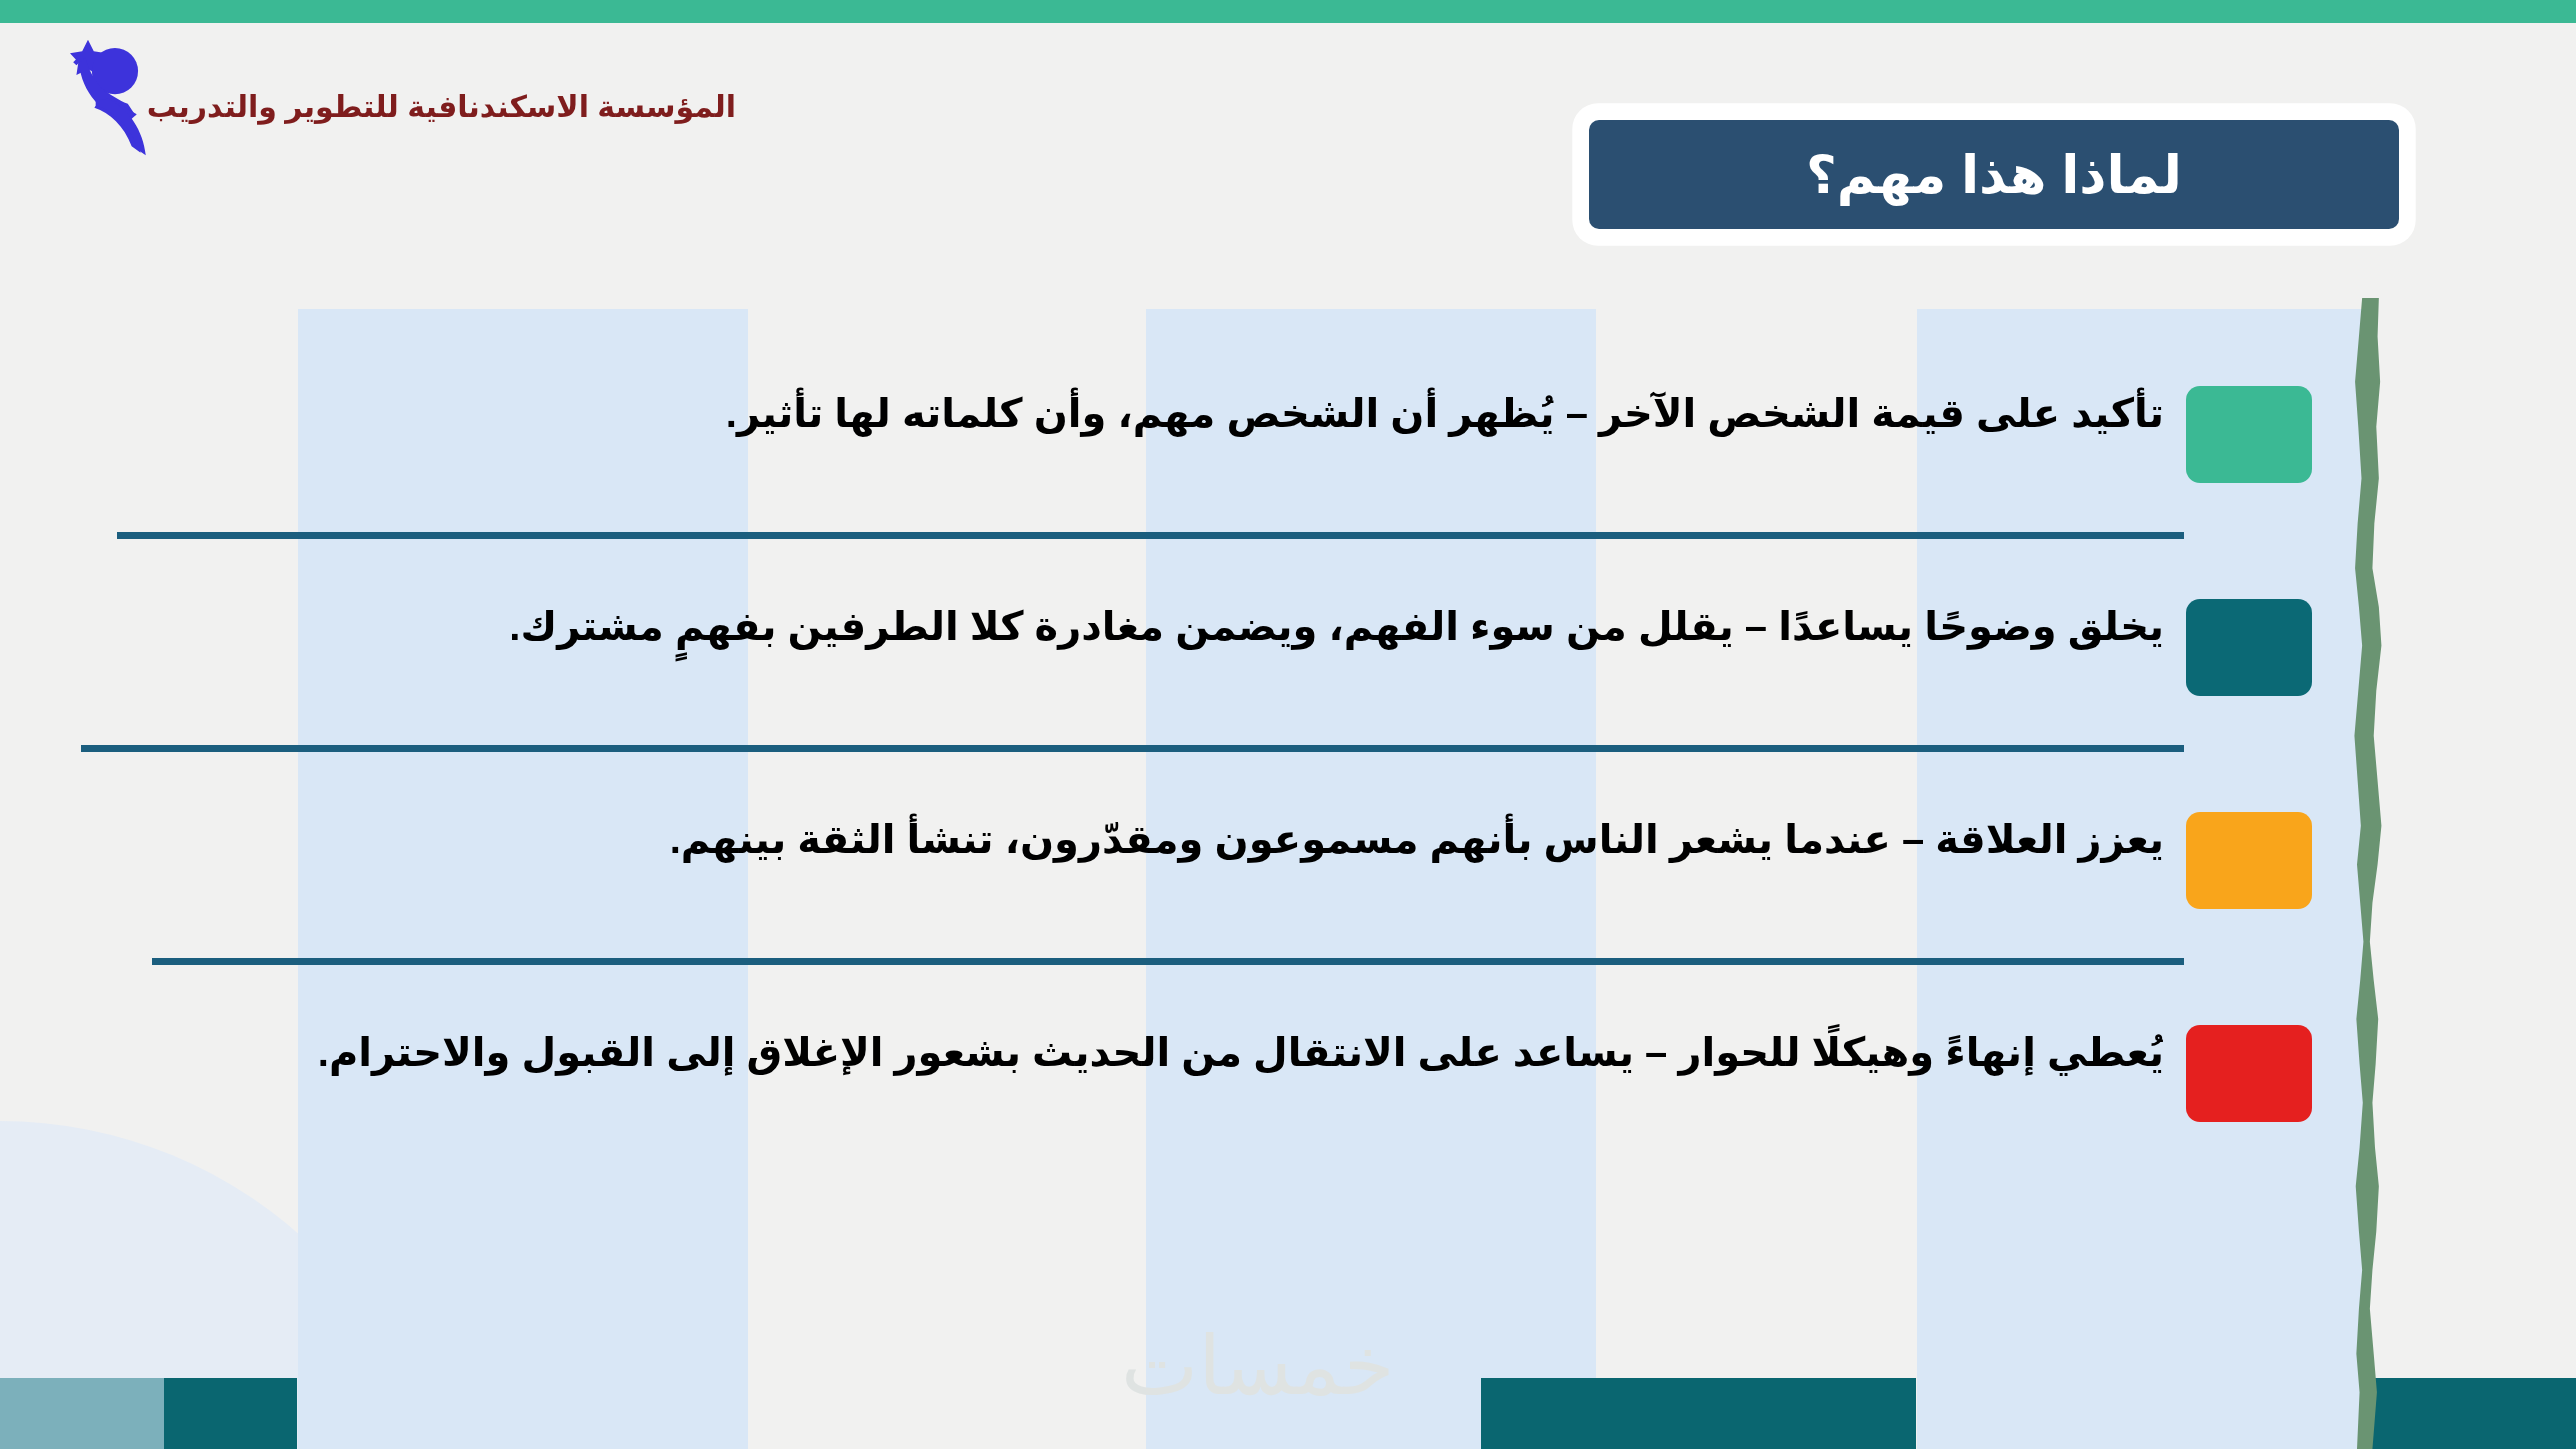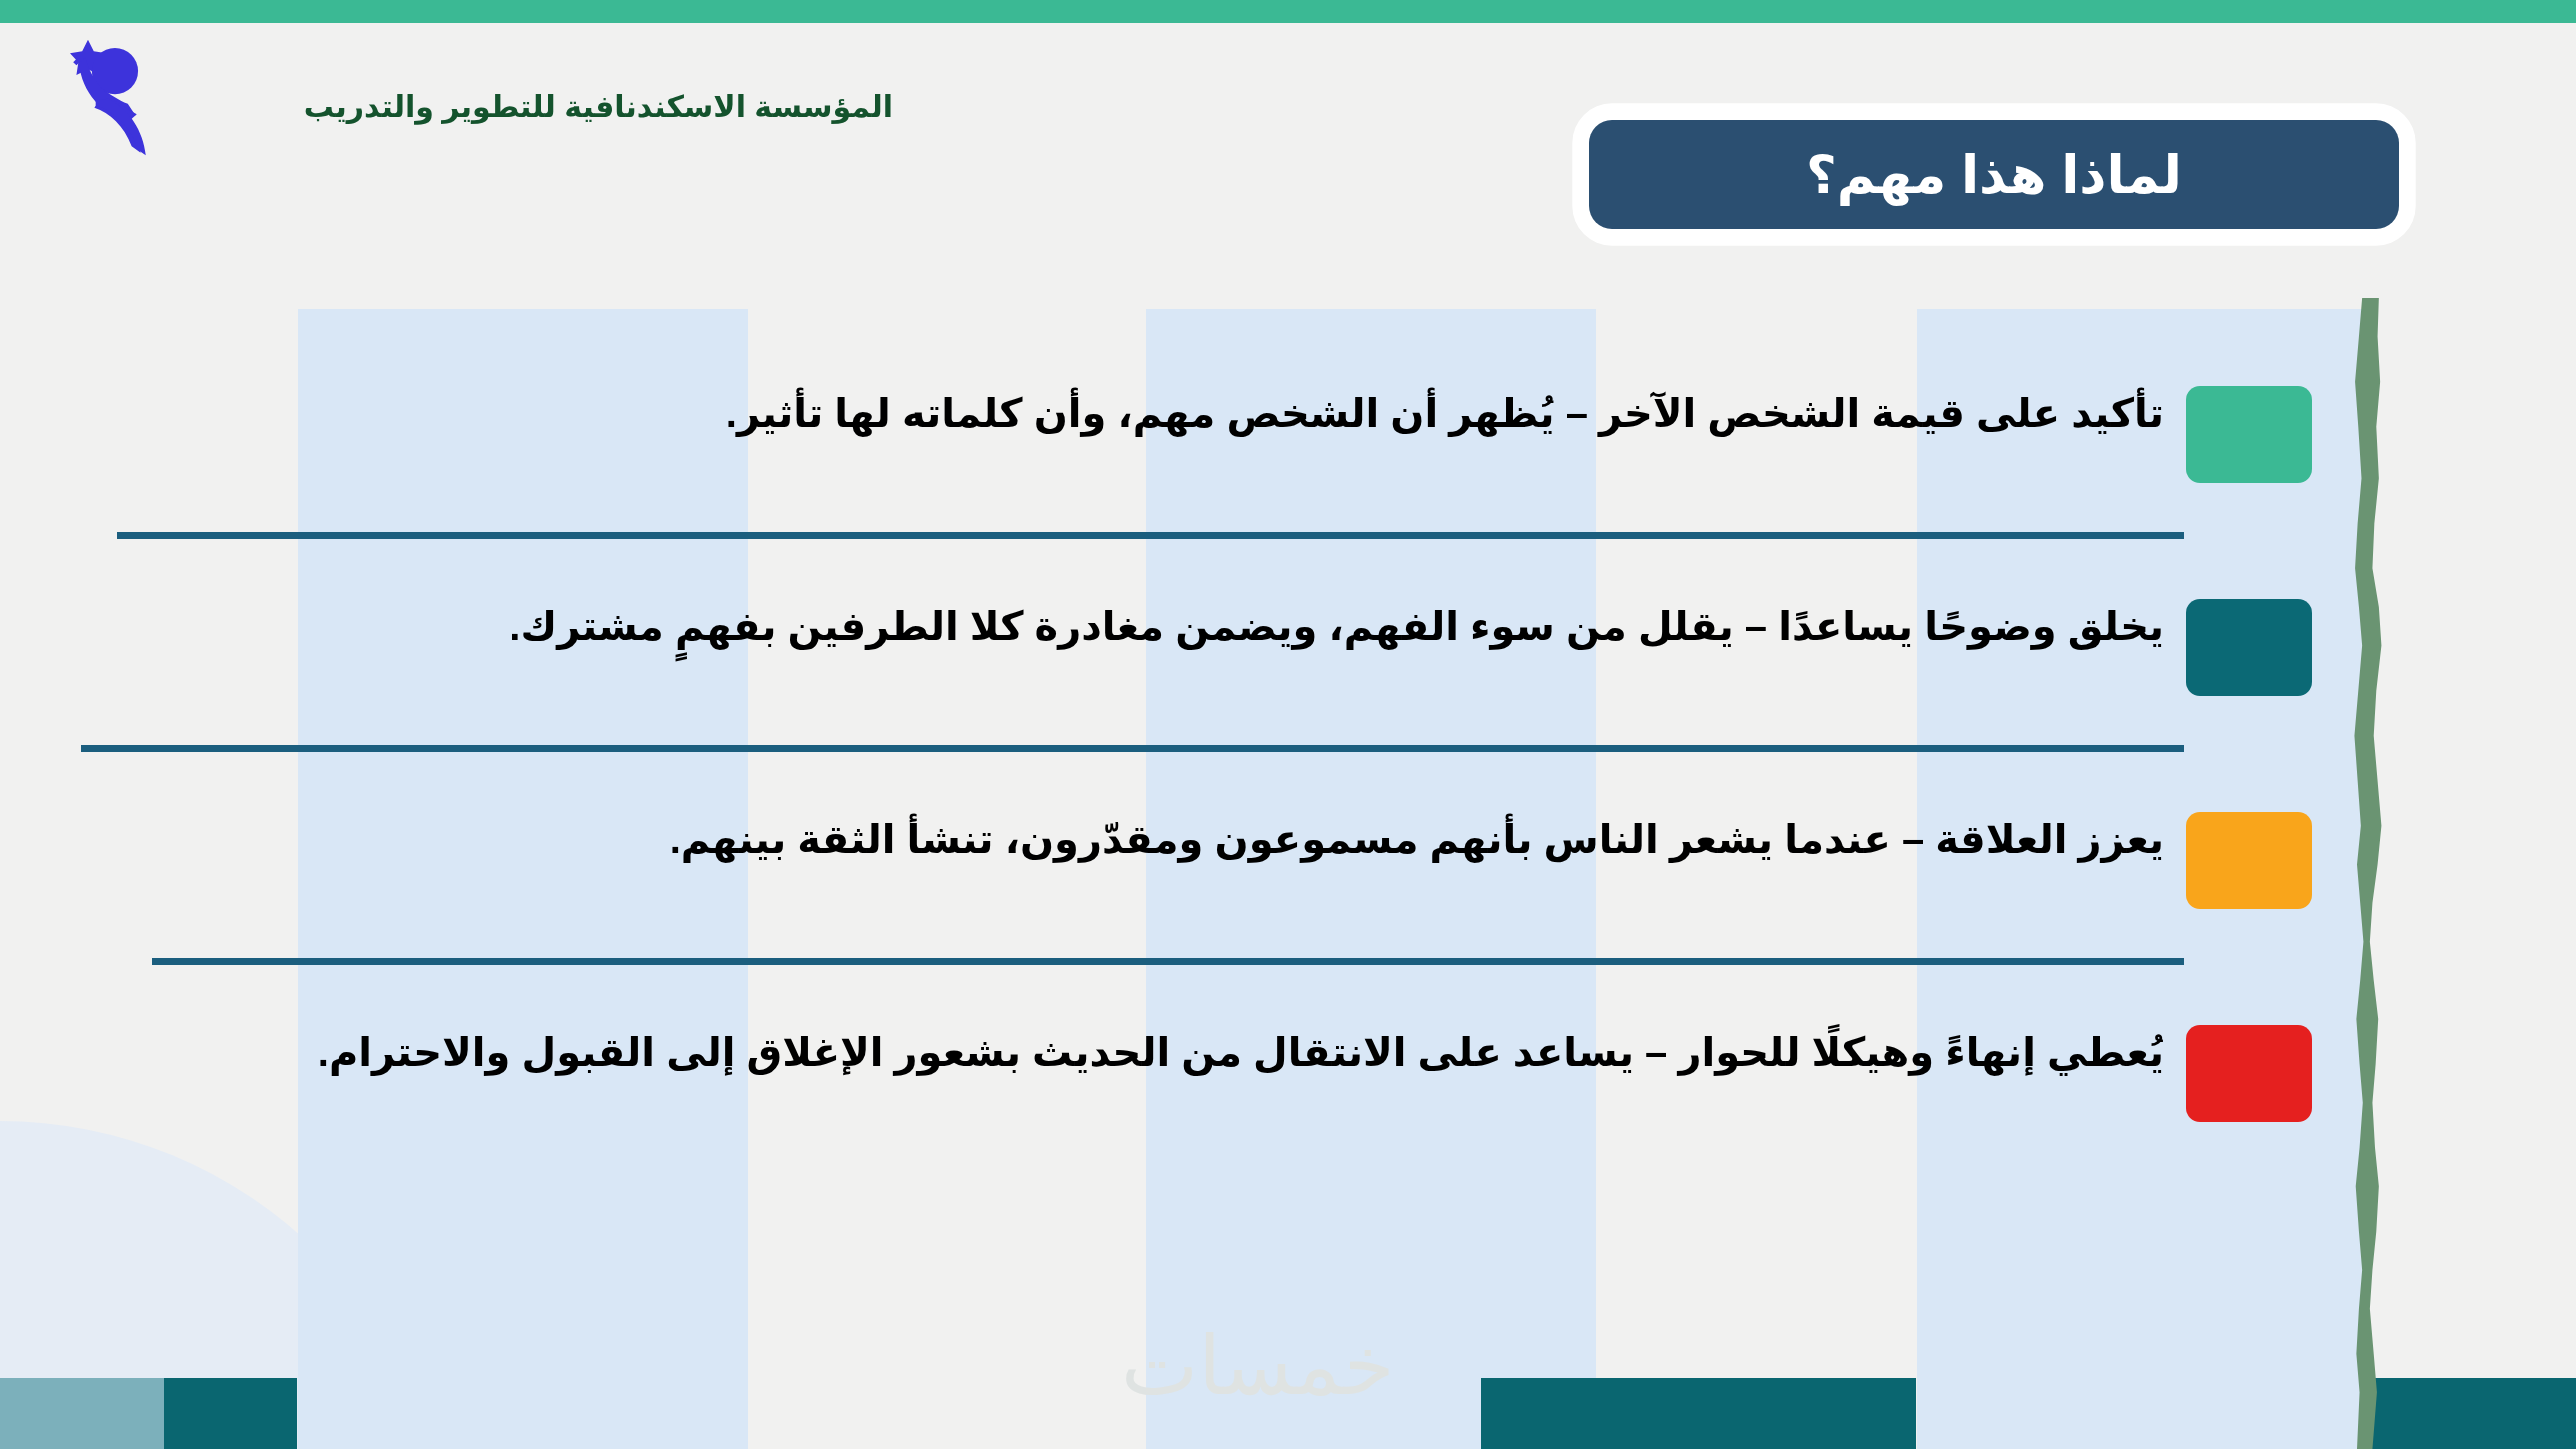--- a/index.html
+++ b/index.html
@@ -88,37 +88,37 @@
   .logo-wrap {
     position: absolute;
     left: 70px;
     top: 33px;
     width: 122px;
     height: 161px;
   }
 
   .org-name {
     position: absolute;
-    right: 1683px;
+    right: 1840px;
     top: 89px;
     font-size: 30px;
     font-weight: 700;
-    color: #14532d;
+    color: #7f1d1d;
     direction: rtl;
     white-space: nowrap;
   }
 
   .title-card {
     position: absolute;
     left: 1589px;
     top: 120px;
     width: 810px;
     height: 109px;
     background: #2b4f71;
-    border-radius: 23px;
+    border-radius: 10px;
     box-shadow: 0 0 0 16.7px #ffffff;
     display: flex;
     align-items: center;
     justify-content: center;
   }
   .title-text {
     color: #ffffff;
     font-size: 53px;
     font-weight: 700;
     direction: rtl;

